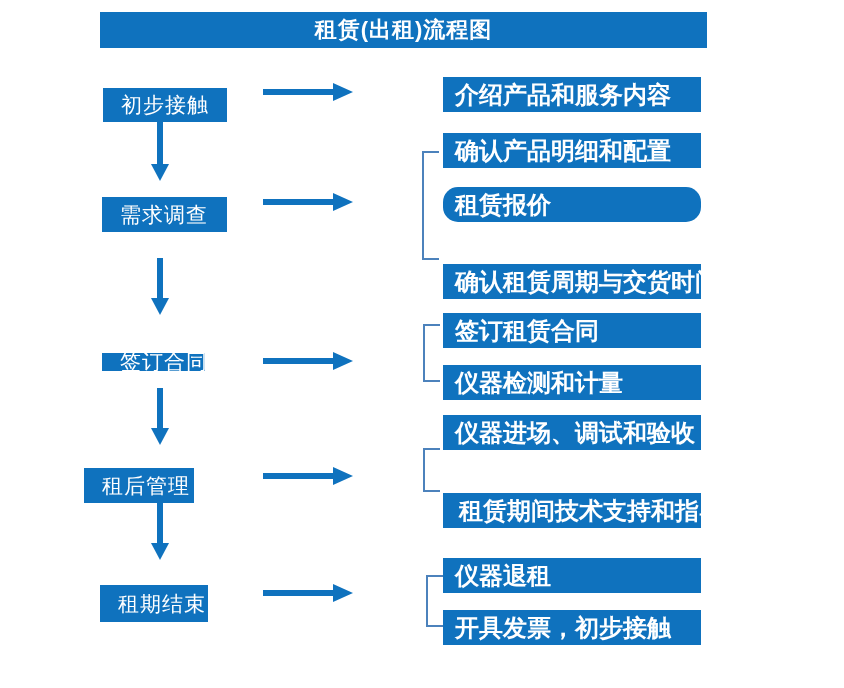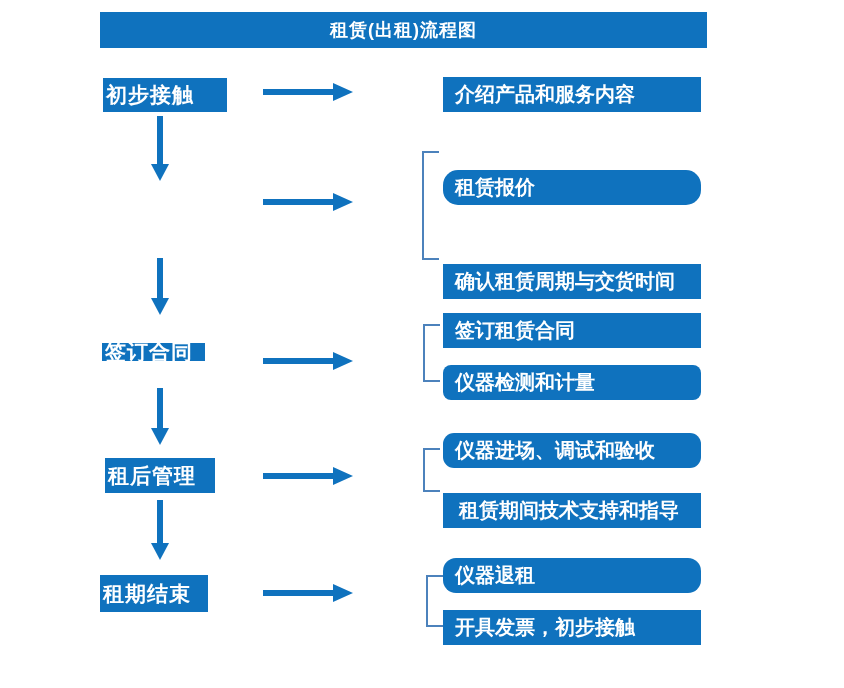--- a/index.html
+++ b/index.html
@@ -15,36 +15,37 @@
     background:var(--background);
     font-family:"Liberation Sans", sans-serif;
     overflow:hidden;
   }
   .title-banner{
     position:absolute;left:100px;top:12px;width:607px;height:36px;
     background:var(--primary);
     display:flex;align-items:center;justify-content:center;
   }
   .title-banner span{
-    color:var(--box_text);font-size:18px;font-weight:bold;letter-spacing:1px;
+    color:var(--box_text);font-size:22px;font-weight:bold;letter-spacing:1px;
   }
   .step-box{
     position:absolute;
     background:var(--primary);
     color:var(--box_text);
-    font-weight:bold;font-size:21px;letter-spacing:1px;
+    font-weight:normal;font-size:21px;letter-spacing:1px;
     display:flex;align-items:center;
-    padding-left:3px;box-sizing:border-box;
+    padding-left:18px;box-sizing:border-box;
     white-space:nowrap;
+    margin-top:10px;
   }
   .detail-box{
     position:absolute;left:443px;width:258px;height:35px;
     background:var(--primary);
     color:var(--box_text);
-    font-weight:bold;font-size:20px;letter-spacing:0;
+    font-weight:bold;font-size:24px;letter-spacing:0;
     display:flex;align-items:center;
     padding-left:12px;box-sizing:border-box;
     white-space:nowrap;
   }
   .h-arrow{
     position:absolute;height:6px;background:var(--primary);
   }
   .h-arrow::after{
     content:"";position:absolute;left:100%;top:50%;transform:translateY(-50%);
     width:0;height:0;
@@ -72,43 +73,45 @@
 </head>
 <body>
 
 <div class="canvas">
 
   <div class="title-banner">
     <span>租赁(出租)流程图</span>
   </div>
 
   <div class="step-box" style="left:103px;top:78px;width:124px;height:34px;">初步接触</div>
+  <div class="step-box" style="left:102px;top:187px;width:125px;height:35px;">需求调查</div>
   <div class="step-box" style="left:102px;top:343px;width:103px;height:18px;">签订合同</div>
-  <div class="step-box" style="left:105px;top:458px;width:110px;height:35px;">租后管理</div>
+  <div class="step-box" style="left:84px;top:458px;width:110px;height:35px;">租后管理</div>
   <div class="step-box" style="left:100px;top:575px;width:108px;height:37px;">租期结束</div>
 
   <div class="v-arrow" style="left:157px;top:116px;height:48px;"></div>
   <div class="v-arrow" style="left:157px;top:258px;height:40px;"></div>
   <div class="v-arrow" style="left:157px;top:388px;height:40px;"></div>
   <div class="v-arrow" style="left:157px;top:500px;height:43px;"></div>
 
   <div class="h-arrow" style="left:263px;top:89px;width:70px;"></div>
   <div class="h-arrow" style="left:263px;top:199px;width:70px;"></div>
   <div class="h-arrow" style="left:263px;top:358px;width:70px;"></div>
   <div class="h-arrow" style="left:263px;top:473px;width:70px;"></div>
   <div class="h-arrow" style="left:263px;top:590px;width:70px;"></div>
 
   <div class="bracket" style="left:422px;top:151px;height:109px;"></div>
   <div class="bracket" style="left:423px;top:324px;height:58px;"></div>
   <div class="bracket" style="left:423px;top:448px;height:44px;"></div>
   <div class="bracket" style="left:426px;top:575px;height:52px;"></div>
 
   <div class="detail-box" style="top:77px;">介绍产品和服务内容</div>
-  <div class="detail-box" style="top:170px;border-radius:15px;">租赁报价</div>
+  <div class="detail-box" style="top:133px;">确认产品明细和配置</div>
+  <div class="detail-box" style="top:187px;border-radius:15px;">租赁报价</div>
   <div class="detail-box" style="top:244px;margin-top:20px;">确认租赁周期与交货时间</div>
   <div class="detail-box" style="top:313px;font-family:Liberation Serif, serif;">签订租赁合同</div>
-  <div class="detail-box" style="top:365px;border-radius:8px;">仪器检测和计量</div>
-  <div class="detail-box" style="top:433px;border-radius:11px;">仪器进场、调试和验收</div>
+  <div class="detail-box" style="top:365px;">仪器检测和计量</div>
+  <div class="detail-box" style="top:415px;">仪器进场、调试和验收</div>
   <div class="detail-box" style="top:493px;padding-left:16px;">租赁期间技术支持和指导</div>
-  <div class="detail-box" style="top:558px;border-radius:13px;">仪器退租</div>
+  <div class="detail-box" style="top:558px;">仪器退租</div>
   <div class="detail-box" style="top:610px;">开具发票，初步接触</div>
 
 </div>
 
 </body></html>

